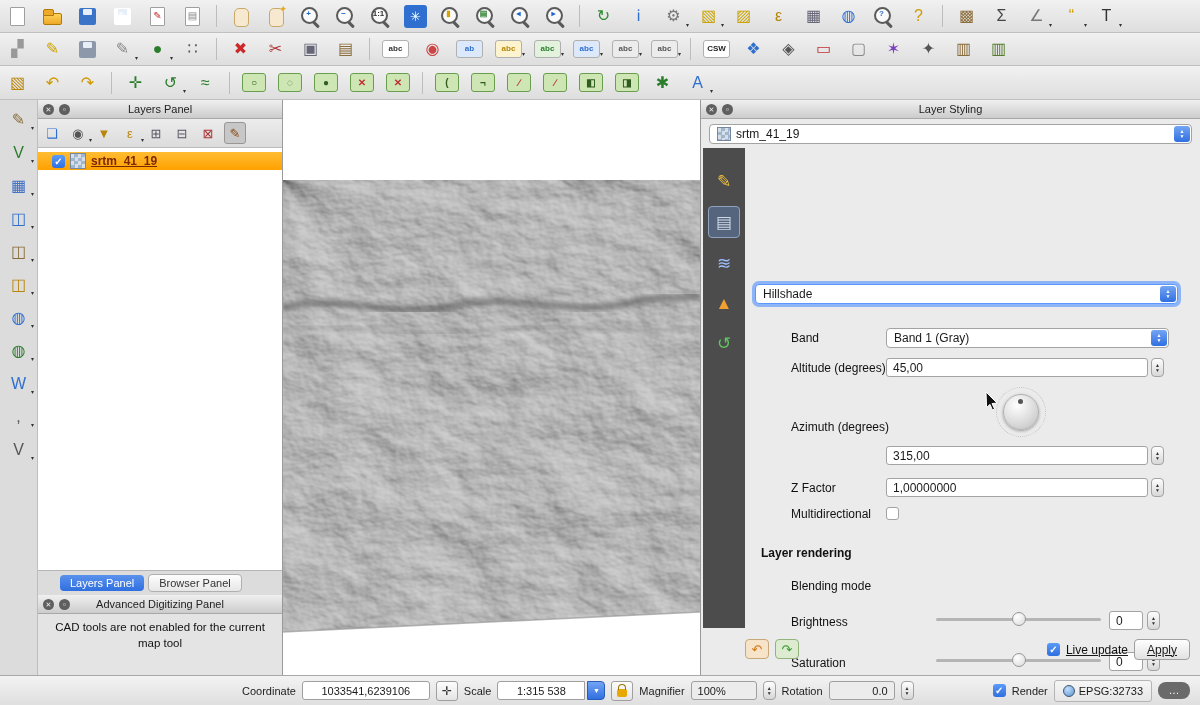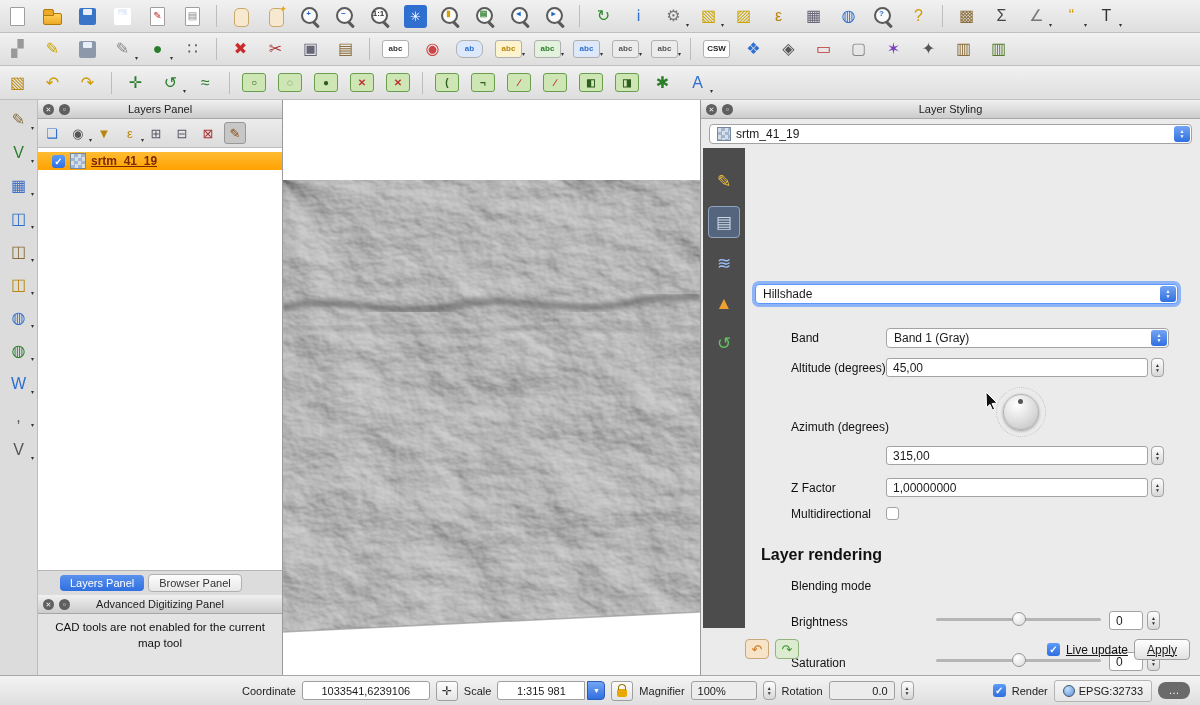--- a/index.html
+++ b/index.html
@@ -102,21 +102,21 @@
   #styling-panel{position:absolute;left:700px;top:100px;width:500px;height:575px;background:#ebebeb;
       border-left:1px solid #9a9a9a;box-sizing:border-box;overflow:hidden;}
   #layer-combo{position:absolute;left:8px;right:8px;top:24px;}
   #icon-strip{position:absolute;left:2px;top:48px;width:42px;height:480px;background:#4c4c4c;
       display:flex;flex-direction:column;align-items:center;padding-top:18px;gap:10px;box-sizing:border-box;}
   #icon-strip .ic{width:30px;height:30px;}
   #icon-strip .ic .g{font-size:17px;}
   #icon-strip .ic.active{background:#55657e;border:1px solid #8fa3c0;border-radius:4px;}
   #sp-body{position:absolute;left:46px;top:150px;right:0;bottom:0;}
   .flabel{position:absolute;font-size:12px;color:#111;white-space:nowrap;}
-  .ftitle{position:absolute;font-size:16px;font-weight:bold;color:#111;}
+  .ftitle{position:absolute;font-size:12px;font-weight:bold;color:#111;}
 
   .combo{position:absolute;height:20px;background:#fff;border:1px solid #a3a3a3;border-radius:4px;
       display:flex;align-items:center;gap:5px;padding:0 20px 0 7px;box-sizing:border-box;font-size:12px;}
   .combo .cap{position:absolute;right:1px;top:1px;bottom:1px;width:16px;border-radius:3px;
       background:linear-gradient(#74a5f4,#2f6fe0);display:flex;flex-direction:column;
       align-items:center;justify-content:center;color:#fff;}
   .combo .cap::before{content:"▲";font-size:5px;line-height:5px;}
   .combo .cap::after{content:"▼";font-size:5px;line-height:5px;}
   .combo.focused{box-shadow:0 0 0 3px rgba(92,151,255,.65);border-color:#5c97ff;text-align:center;}
   .combo-text{white-space:nowrap;overflow:hidden;}
@@ -318,21 +318,21 @@
       <span class="ic glyph" style="color: rgb(138, 109, 59);">
         <span class="g" style="color: rgb(138, 109, 59);">▤</span>
       </span>
       <span class="tsep"></span>
       <span class="ic badge-abc" style="background: rgb(255, 255, 255); color: rgb(51, 51, 51);">
         <span class="g" style="color: rgb(51, 51, 51);">abc</span>
       </span>
       <span class="ic glyph" style="color: rgb(204, 68, 68);">
         <span class="g" style="color: rgb(204, 68, 68);">◉</span>
       </span>
-      <span class="ic badge-abc" style="background: rgb(220, 232, 251); color: rgb(46, 111, 208); border-radius: 7px;">
+      <span class="ic badge-abc" style="background: rgb(220, 232, 251); color: rgb(46, 111, 208);">
         <span class="g" style="color: rgb(46, 111, 208);">ab</span>
       </span>
       <span class="ic badge-abc" style="background: rgb(253, 243, 207); color: rgb(184, 134, 11);">
         <span class="g" style="color: rgb(184, 134, 11);">abc</span>
         <span class="dd">▾</span>
       </span>
       <span class="ic badge-abc" style="background: rgb(226, 242, 221); color: rgb(42, 125, 42);">
         <span class="g" style="color: rgb(42, 125, 42);">abc</span>
         <span class="dd">▾</span>
       </span>
@@ -676,21 +676,21 @@
   <div id="status-bar">
     <span class="sb-label">Coordinate</span>
     <span class="sb-field" style="width:128px">
       <span>1033541,6239106</span>
     </span>
     <span class="sb-btn">
         <span style="font-size:12px;color:#333">✛</span>
       </span>
     <span class="sb-label">Scale</span>
     <span class="sb-field" style="width:88px;border-radius:3px 0 0 3px">
-      <span>1:315 981</span>
+      <span>1:315 538</span>
     </span>
     <span class="ddbtn"></span>
     <span class="sb-btn">
         <span class="lockico"></span>
       </span>
     <span class="sb-label">Magnifier</span>
     <span class="sb-field gray" style="width:66px;justify-content:flex-start">
       <span>100%</span>
     </span>
     <span class="sb-stepper"></span>

